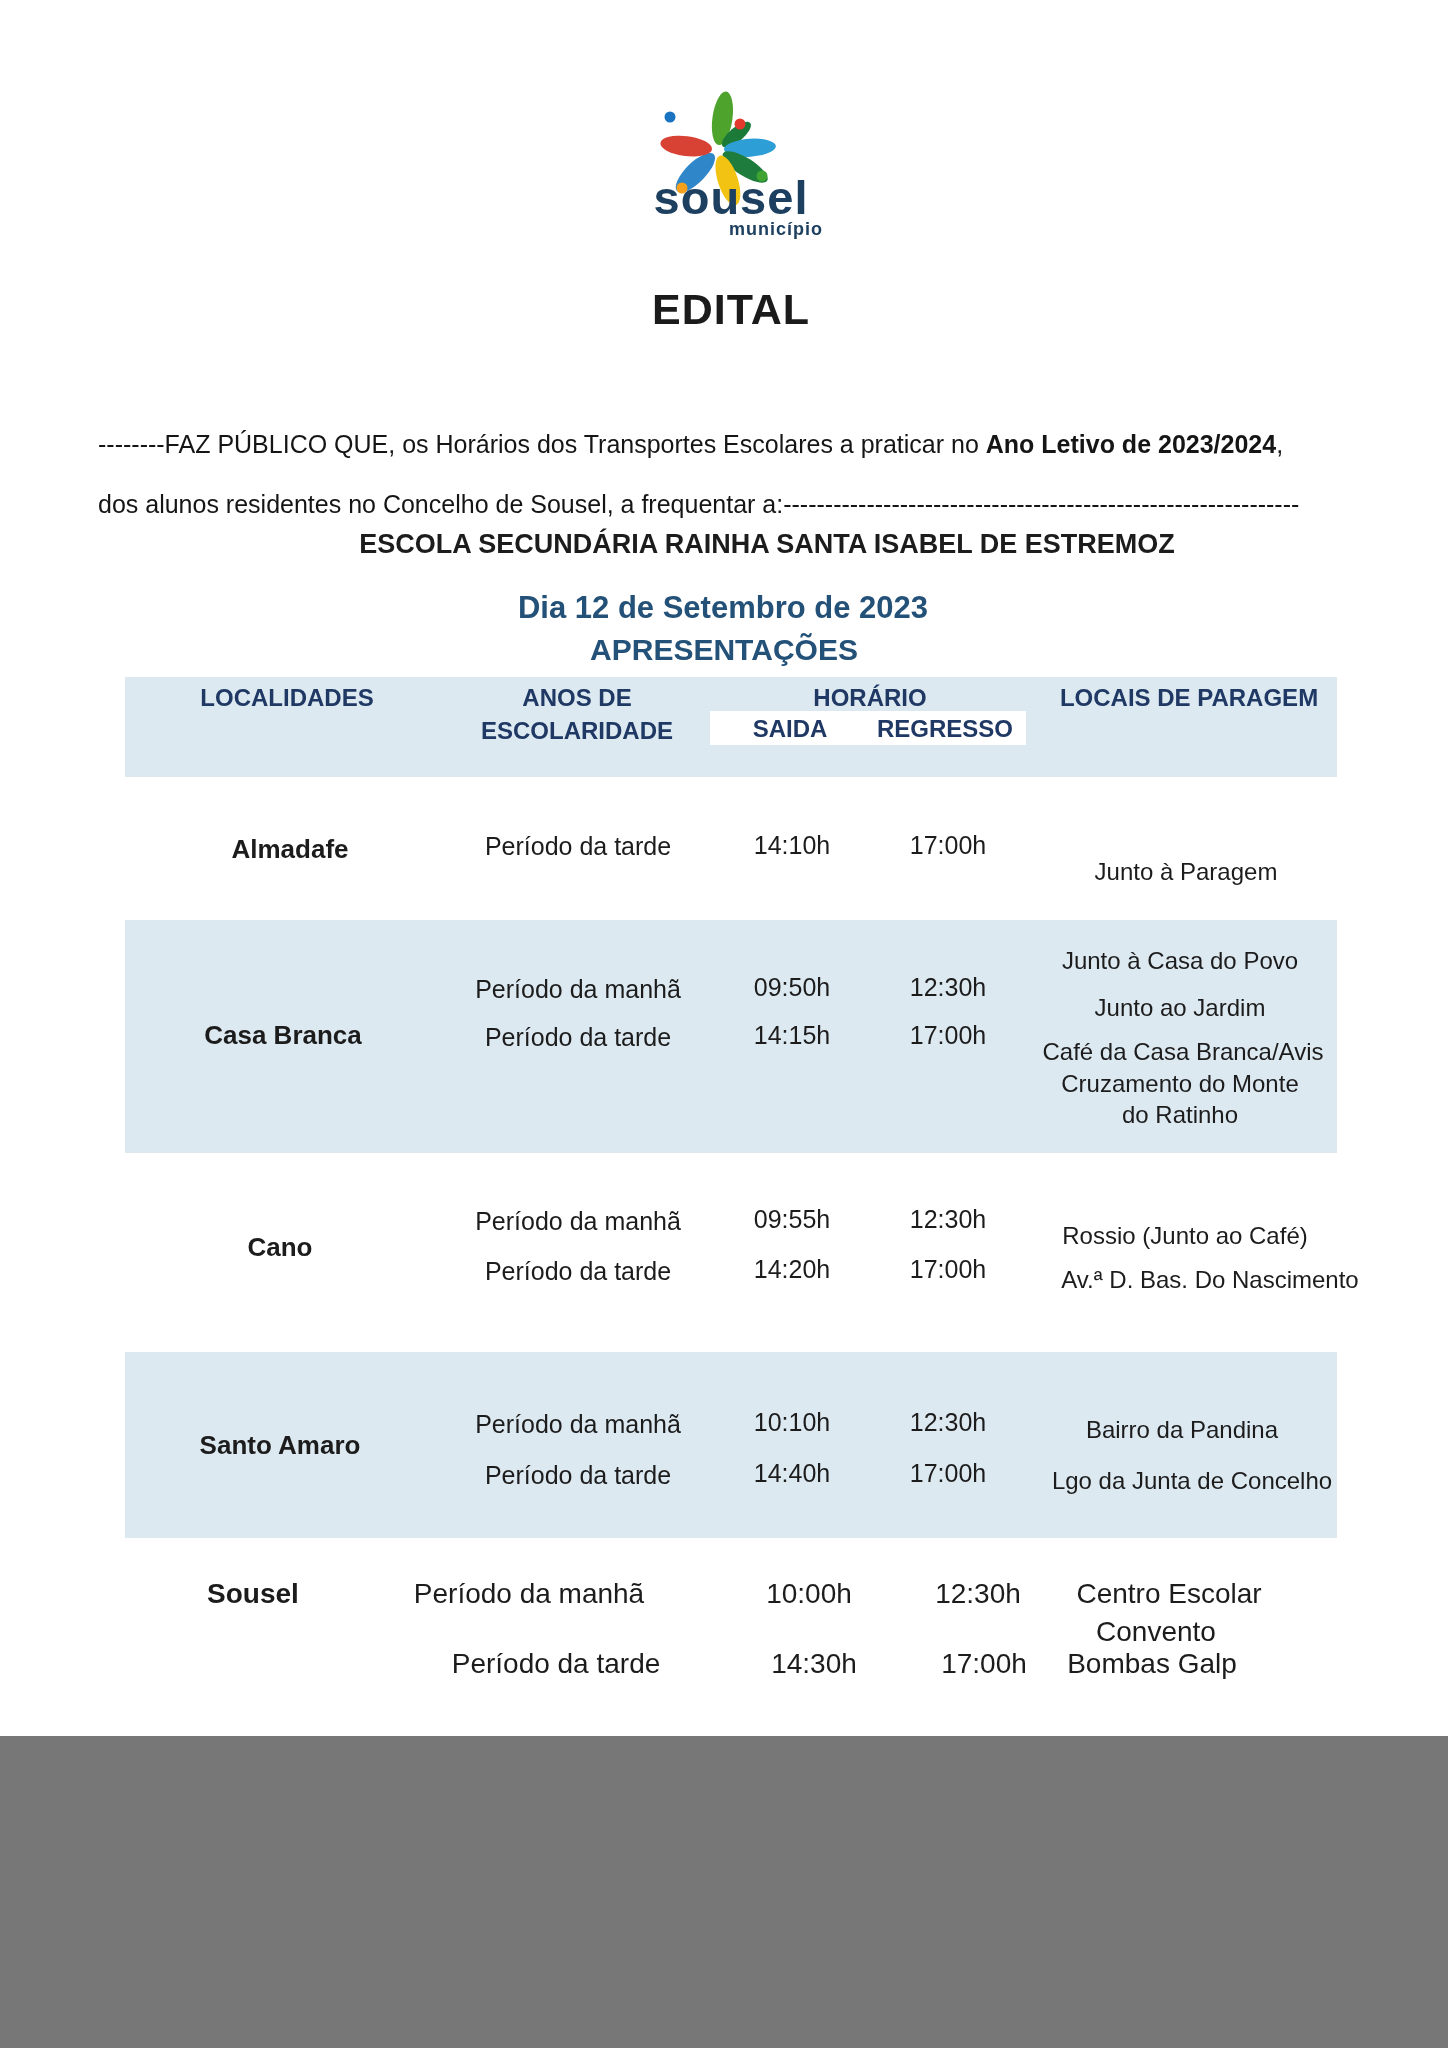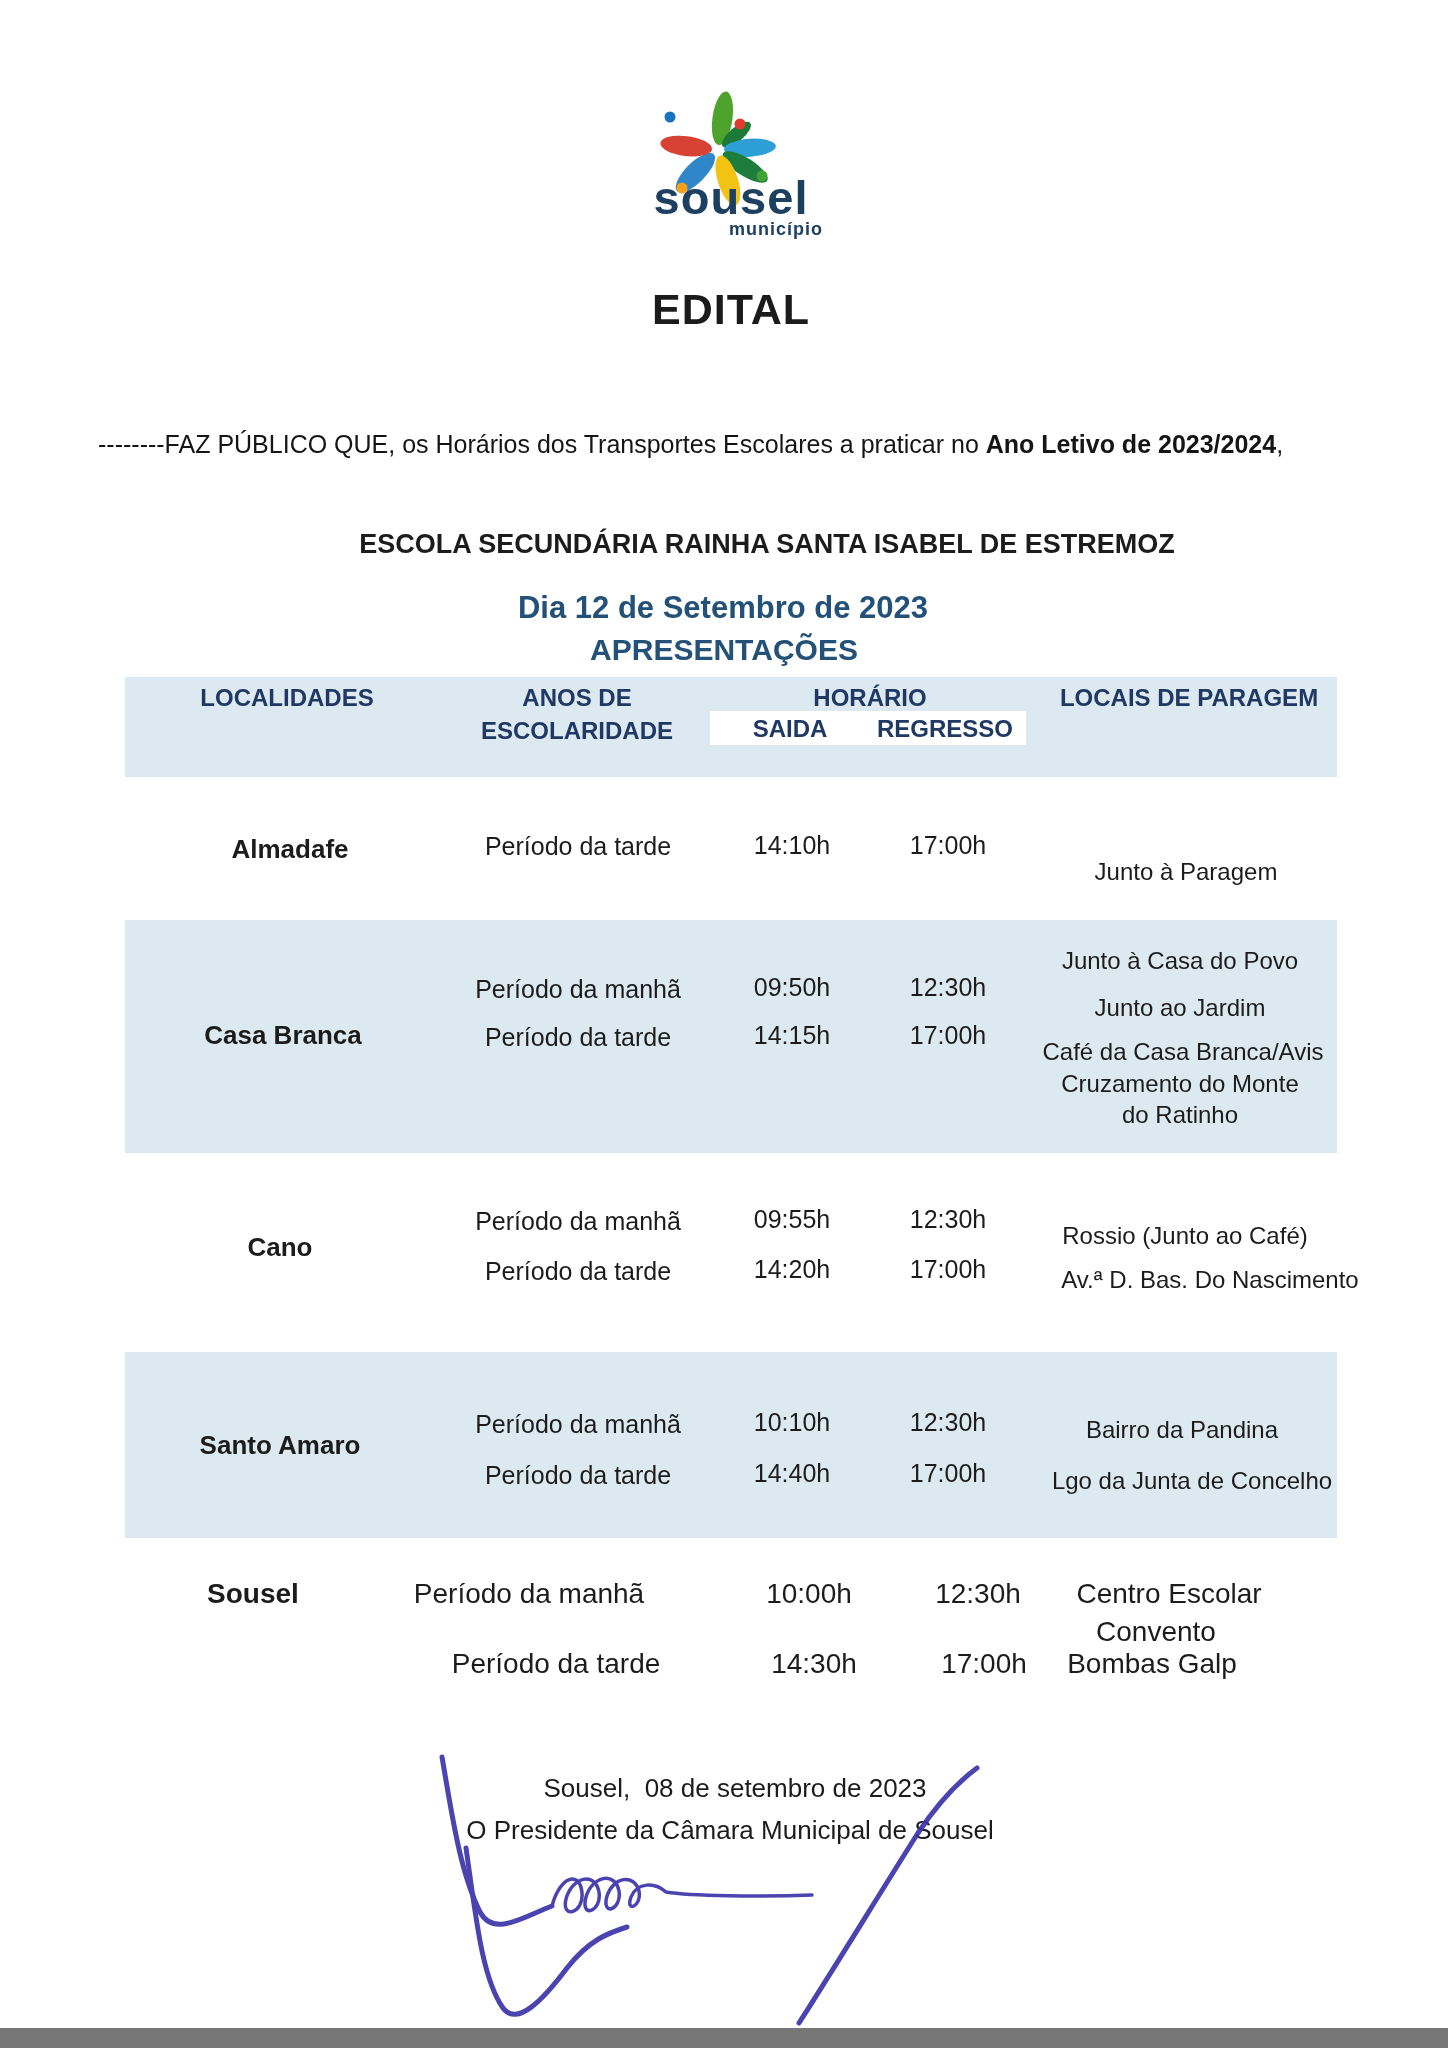--- a/index.html
+++ b/index.html
@@ -5,21 +5,21 @@
   :root{
     --row-band:#dde9f1;
     --heading-blue:#235178;
     --header-navy:#1f3864;
     --ink-blue:#3c35aa;
     --logo-navy:#1d3f60;
     --text:#1c1c1c;
   }
   html,body{margin:0;padding:0;background:#777;}
   .page{
-    position:relative;width:1448px;height:2028px;background:#ffffff;
+    position:relative;width:1448px;height:1736px;background:#ffffff;
     margin:0 auto;overflow:hidden;
     font-family:"Liberation Sans", sans-serif;color:var(--text);
   }
   .c{position:absolute;transform:translateX(-50%);white-space:nowrap;font-size:25px;color:var(--text);}
   .pre{white-space:pre;}
   .para{position:absolute;left:98px;width:1270px;font-size:25px;color:#151515;white-space:nowrap;}
   .title{font-size:43px;font-weight:800;letter-spacing:1px;color:#1b1b1b;}
   .school{font-size:27px;font-weight:700;}
   .blueh{font-weight:700;color:var(--heading-blue);}
   .band{position:absolute;left:125px;width:1212px;background:var(--row-band);}
@@ -67,20 +67,21 @@
       <circle cx="82" cy="108" r="5.5" fill="#f6a01b"></circle>
       <circle cx="162" cy="96" r="5.5" fill="#3fa432"></circle>
     </g>
   </svg>
   <div class="c wordmark" style="left:731px;top:170px">sousel</div>
   <div class="c logosub" style="left:776px;top:219px">município</div>
 
   <div class="c title" style="left:731px;top:285px">EDITAL</div>
 
   <div class="para" style="top:430px"><span>--------FAZ PÚBLICO QUE, os Horários dos Transportes Escolares a praticar no </span><b>Ano Letivo de 2023/2024</b><span>,</span></div>
+  <div class="para" style="top:490px">dos alunos residentes no Concelho de Sousel, a frequentar a:--------------------------------------------------------------</div>
 
   <div class="c school" style="left:767px;top:529px">ESCOLA SECUNDÁRIA RAINHA SANTA ISABEL DE ESTREMOZ</div>
   <div class="c blueh" style="left:723px;top:590px;font-size:31px">Dia 12 de Setembro de 2023</div>
   <div class="c blueh" style="left:724px;top:633px;font-size:30px">APRESENTAÇÕES</div>
 
   <div class="band" style="top:677px;height:100px"></div>
   <div class="whitebox"></div>
   <div class="c hdr" style="left:287px;top:684px">LOCALIDADES</div>
   <div class="c hdr" style="left:577px;top:684px">ANOS DE</div>
   <div class="c hdr" style="left:577px;top:717px">ESCOLARIDADE</div>

